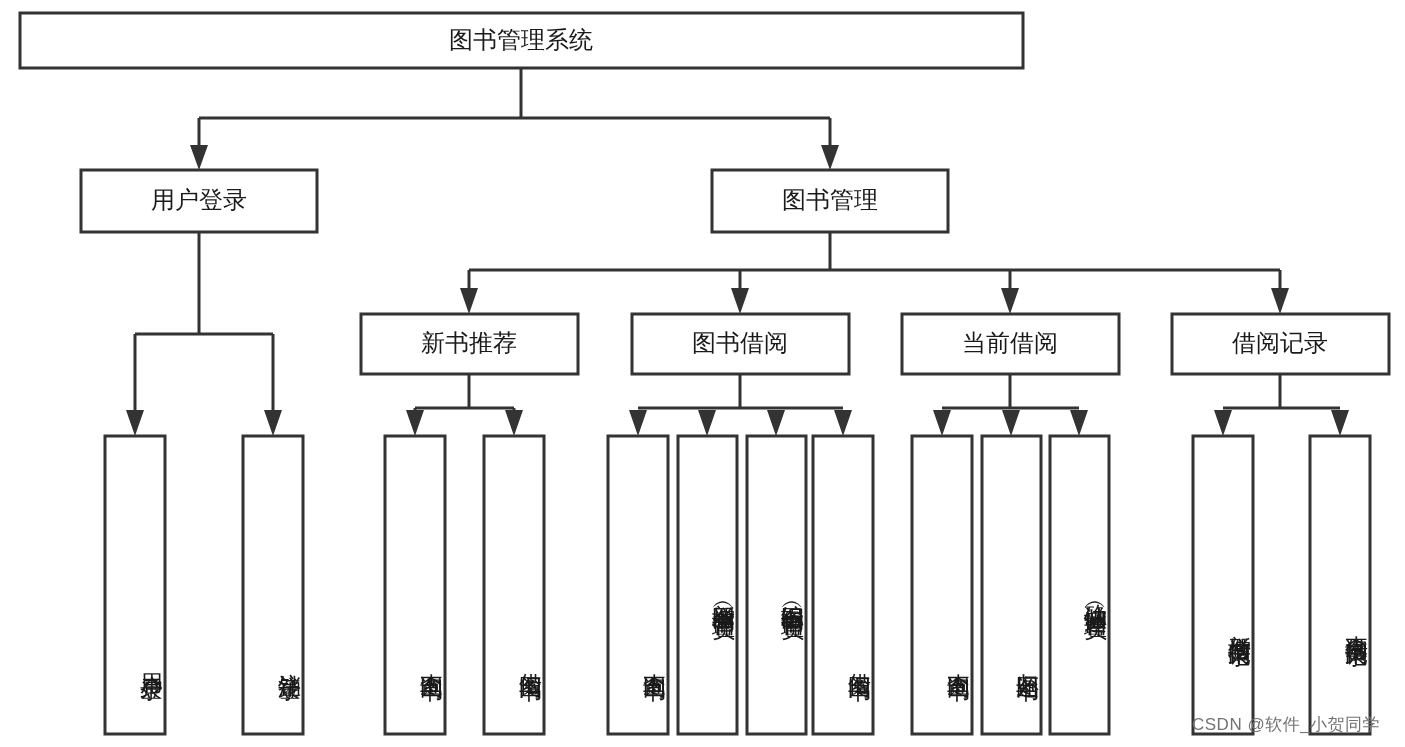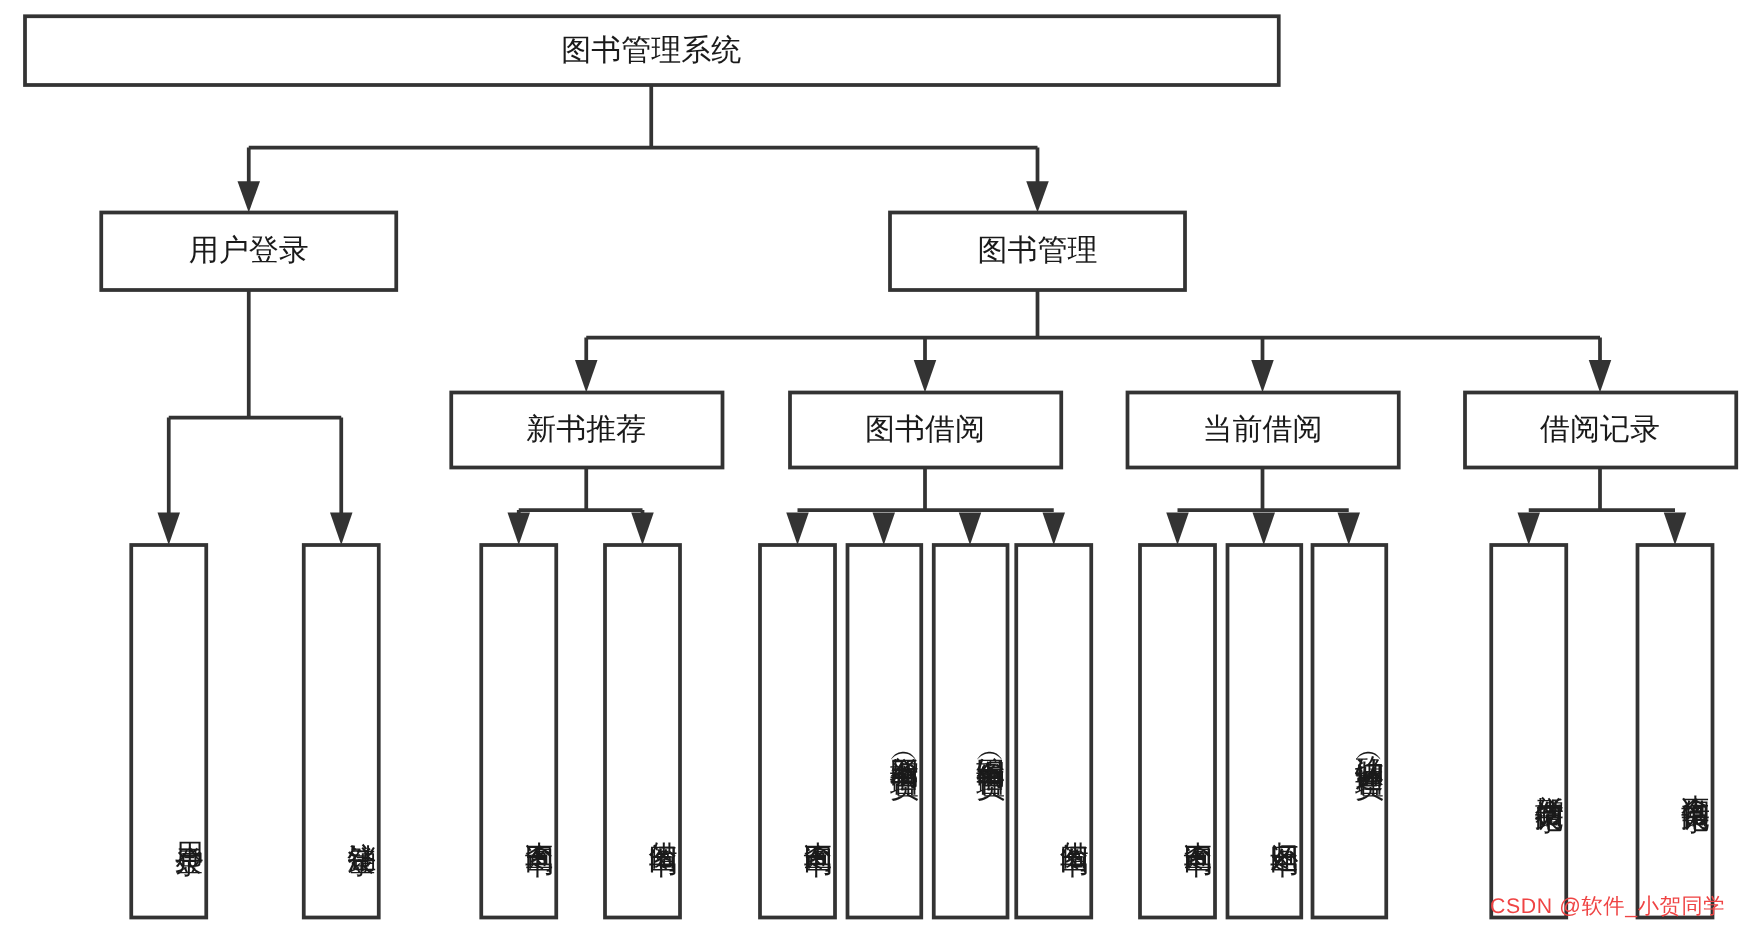--- a/index.html
+++ b/index.html
@@ -61,21 +61,21 @@
     display: flex;
     align-items: flex-start;
     justify-content: center;
     white-space: nowrap;
     pointer-events: none;
   }
   .watermark {
     position: absolute;
     font-family: "Liberation Sans", "DejaVu Sans", sans-serif;
     font-size: 17px;
-    color: #ef4444;
+    color: #737373;
     white-space: nowrap;
     letter-spacing: 0.5px;
   }
 </style>
 </head>
 <body>
 
 <div id="diagram-root">
 
   <svg id="flow" viewBox="0 0 1405 747">

